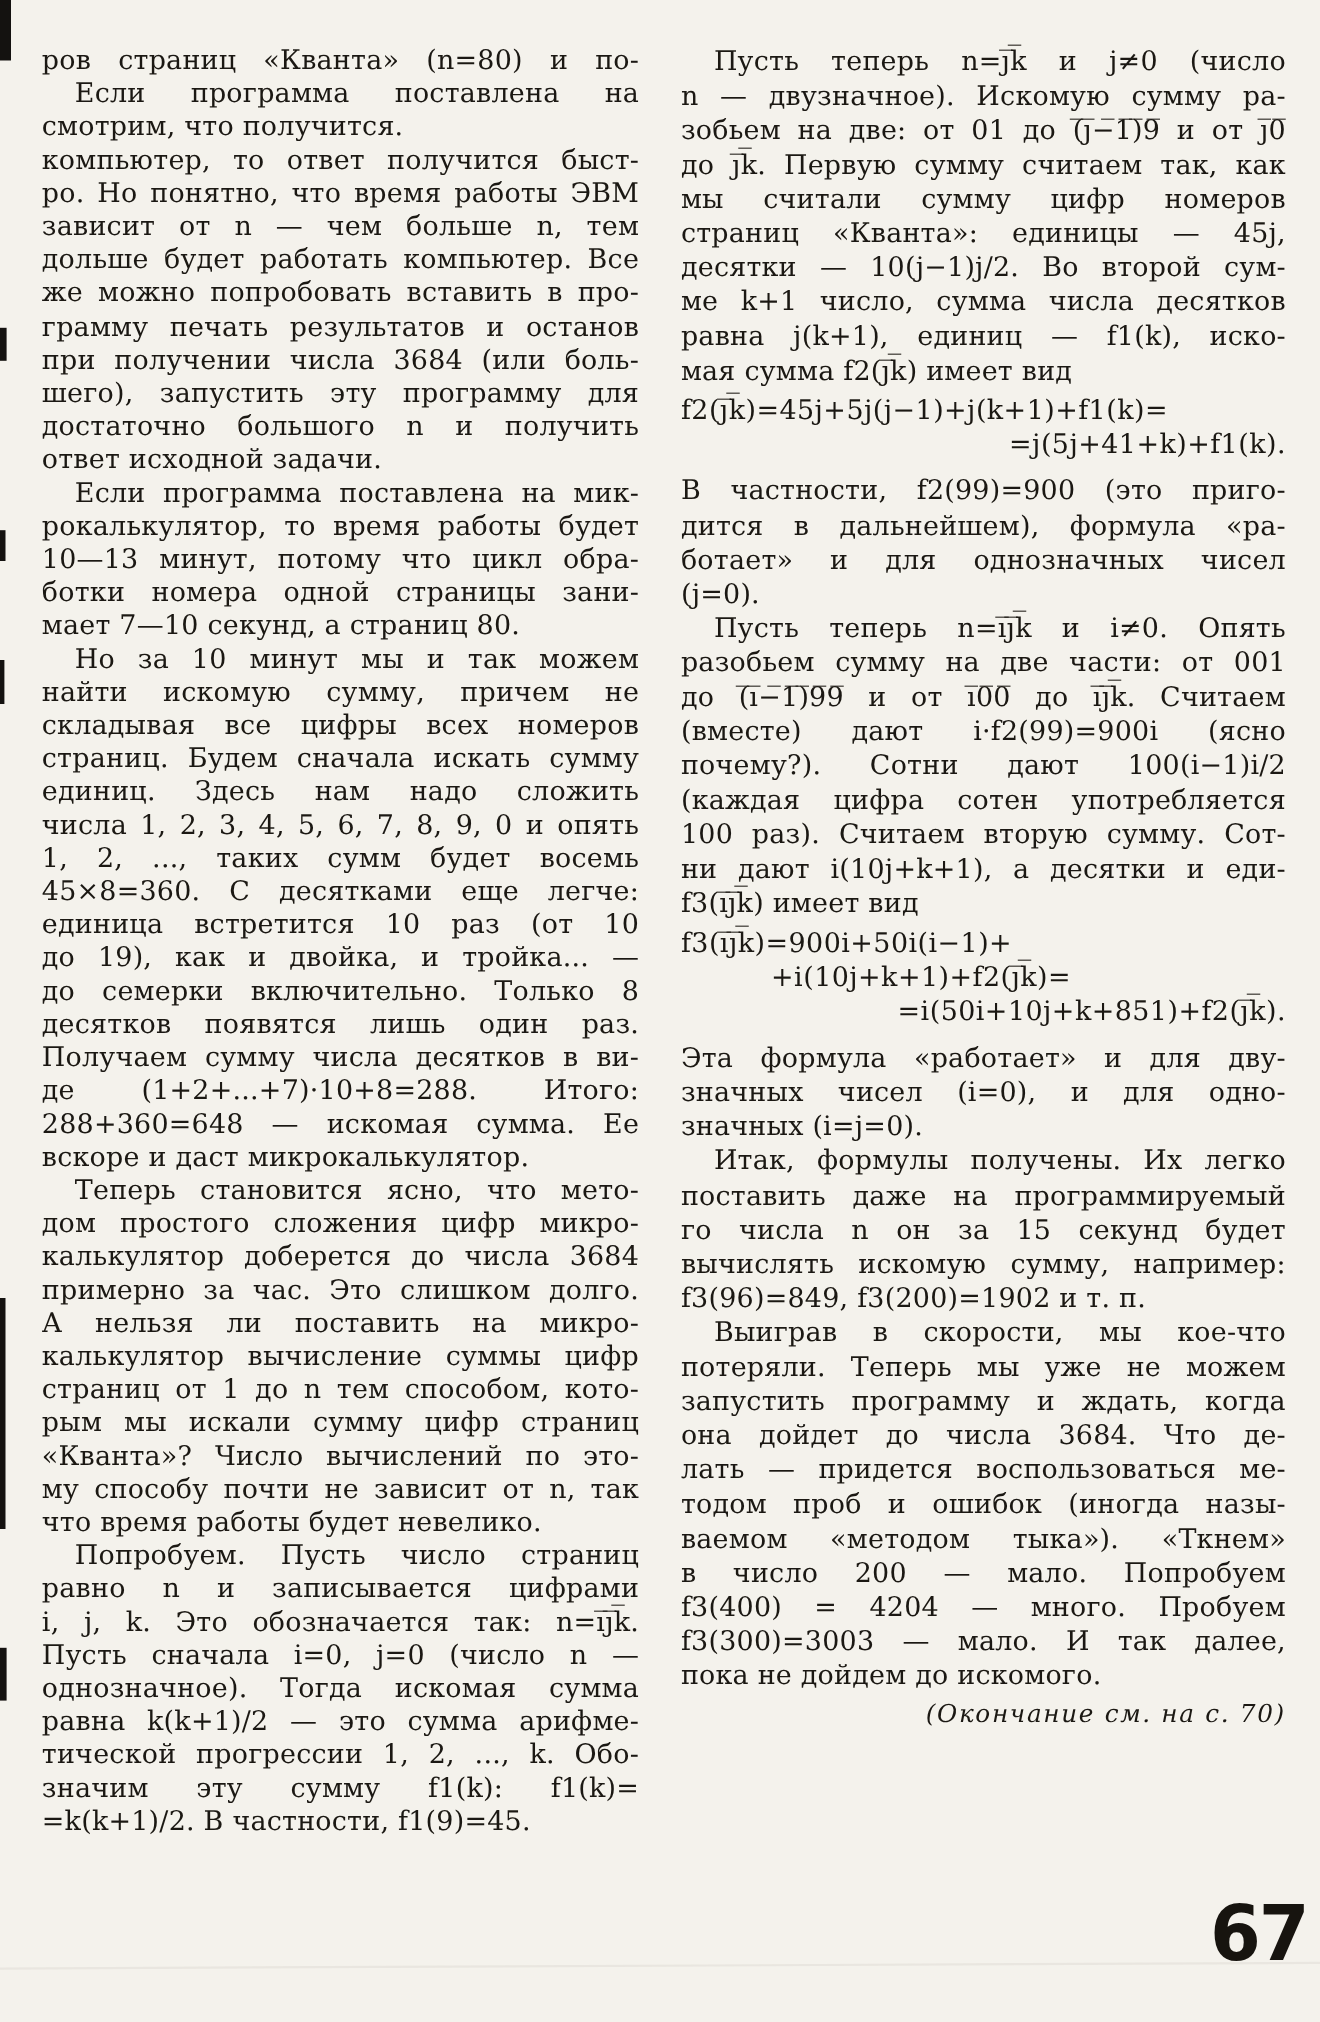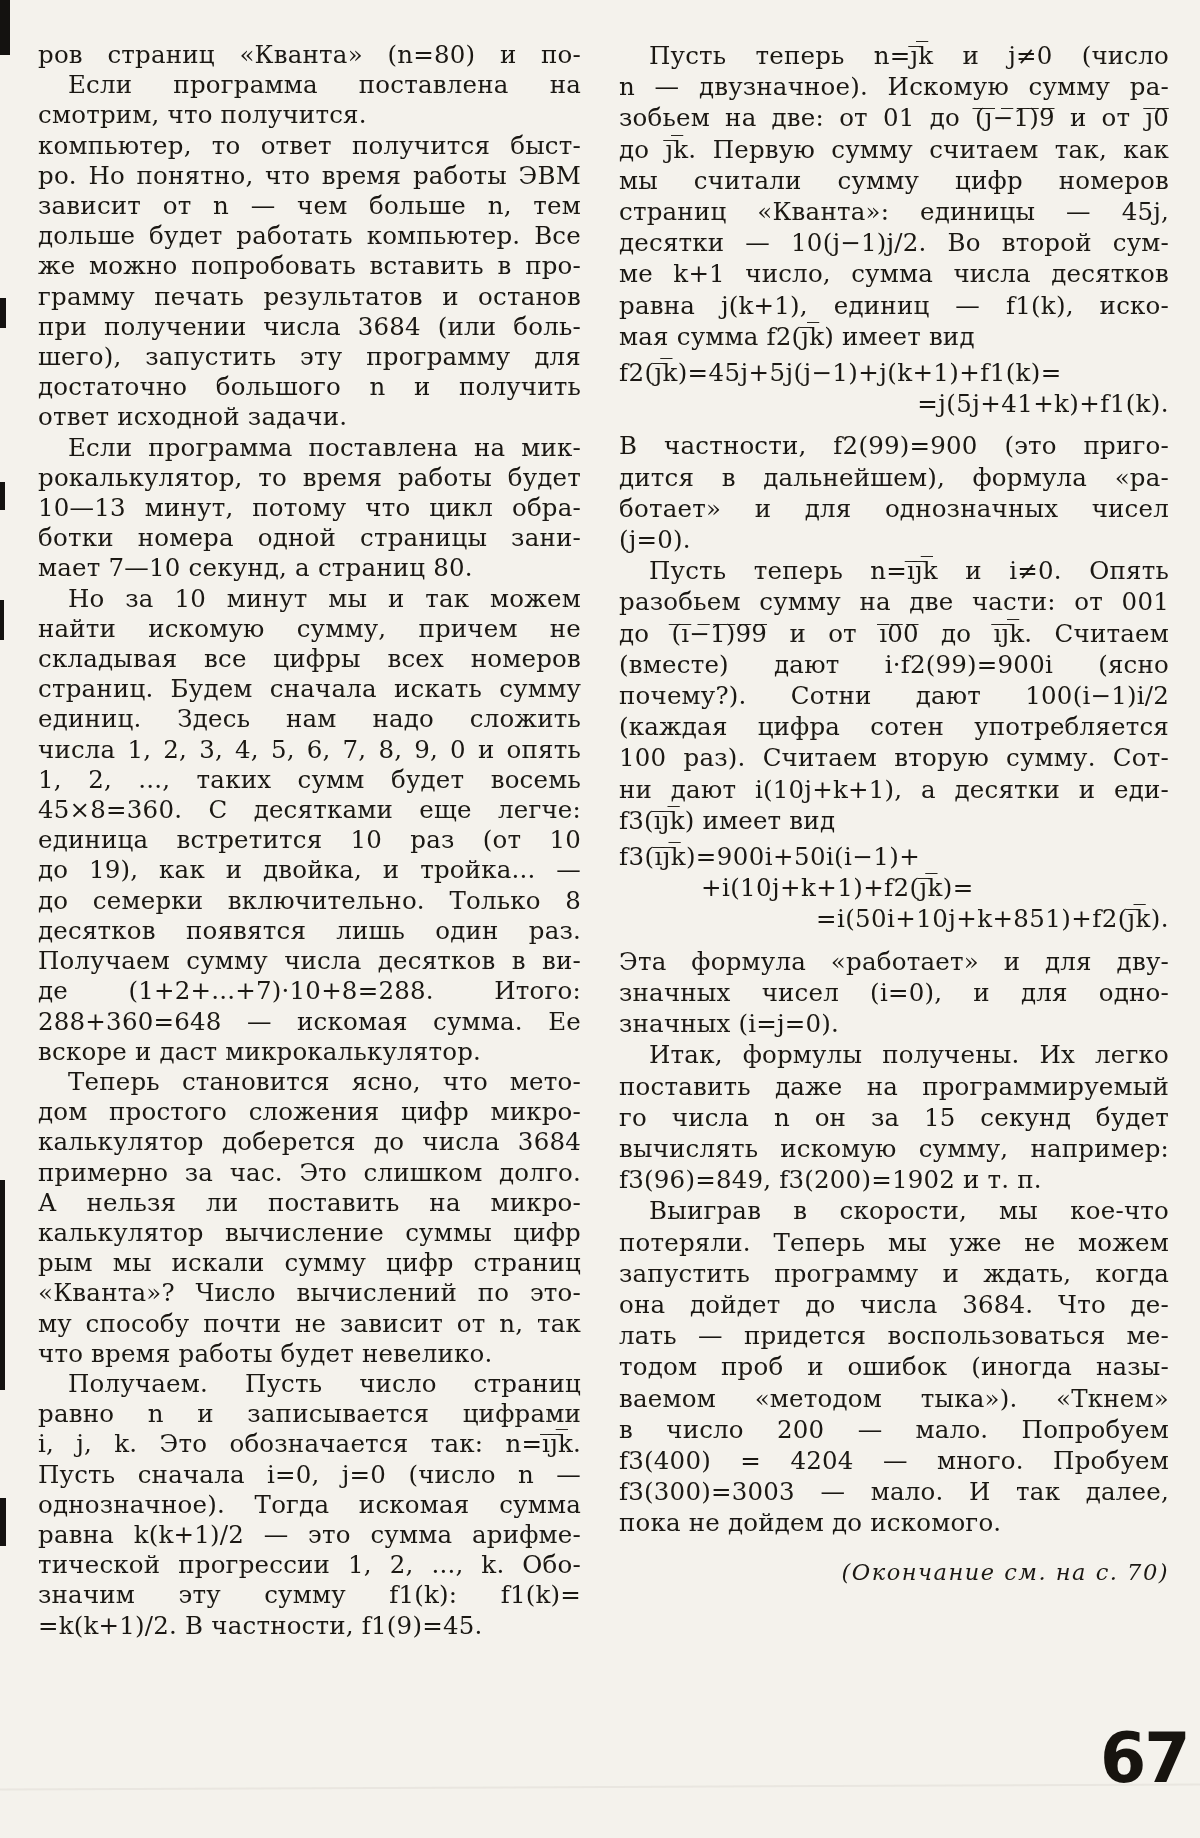--- a/index.html
+++ b/index.html
@@ -28,21 +28,21 @@
   
   .line.fm { text-align-last: left; letter-spacing: 0.4px; }
   .line.fm.fl { margin-top: 5px; }
   .line.fm.fc { padding-left: 82px; }
   .line.fm.fr { text-align-last: right; margin-bottom: 11px; }
   
   .line.sig {
     font-style: italic;
     text-align-last: right;
     font-size: 22.5px;
-    margin-top: 18px;
+    margin-top: 4px;
     letter-spacing: 1.5px;
   }
   .page-number {
     position: absolute;
     top: 1728px;
     left: 1098px;
     width: 76px;
     text-align: right;
     font-family: "DejaVu Sans", "Liberation Sans", sans-serif;
     font-weight: 700;
@@ -118,25 +118,26 @@
       <div class="line">Получаем сумму числа десятков в ви-</div>
       <div class="line">де (1+2+...+7)·10+8=288. Итого:</div>
       <div class="line">288+360=648 — искомая сумма. Ее</div>
       <div class="line end">вскоре и даст микрокалькулятор.</div>
       <div class="line ind">Теперь становится ясно, что мето-</div>
       <div class="line">дом простого сложения цифр микро-</div>
       <div class="line">калькулятор доберется до числа 3684</div>
       <div class="line">примерно за час. Это слишком долго.</div>
       <div class="line">А нельзя ли поставить на микро-</div>
       <div class="line">калькулятор вычисление суммы цифр</div>
+      <div class="line">страниц от 1 до n тем способом, кото-</div>
       <div class="line">рым мы искали сумму цифр страниц</div>
       <div class="line">«Кванта»? Число вычислений по это-</div>
       <div class="line">му способу почти не зависит от n, так</div>
       <div class="line end">что время работы будет невелико.</div>
-      <div class="line ind">Получаем. Пусть число страниц</div>
+      <div class="line ind">Попробуем. Пусть число страниц</div>
       <div class="line">равно n и записывается цифрами</div>
       <div class="line">i, j, k. Это обозначается так: n=i̅j̅k̅.</div>
       <div class="line">Пусть сначала i=0, j=0 (число n —</div>
       <div class="line">однозначное). Тогда искомая сумма</div>
       <div class="line">равна k(k+1)/2 — это сумма арифме-</div>
       <div class="line">тической прогрессии 1, 2, ..., k. Обо-</div>
       <div class="line">значим эту сумму f1(k): f1(k)=</div>
       <div class="line end">=k(k+1)/2. В частности, f1(9)=45.</div>
     </div>
 

